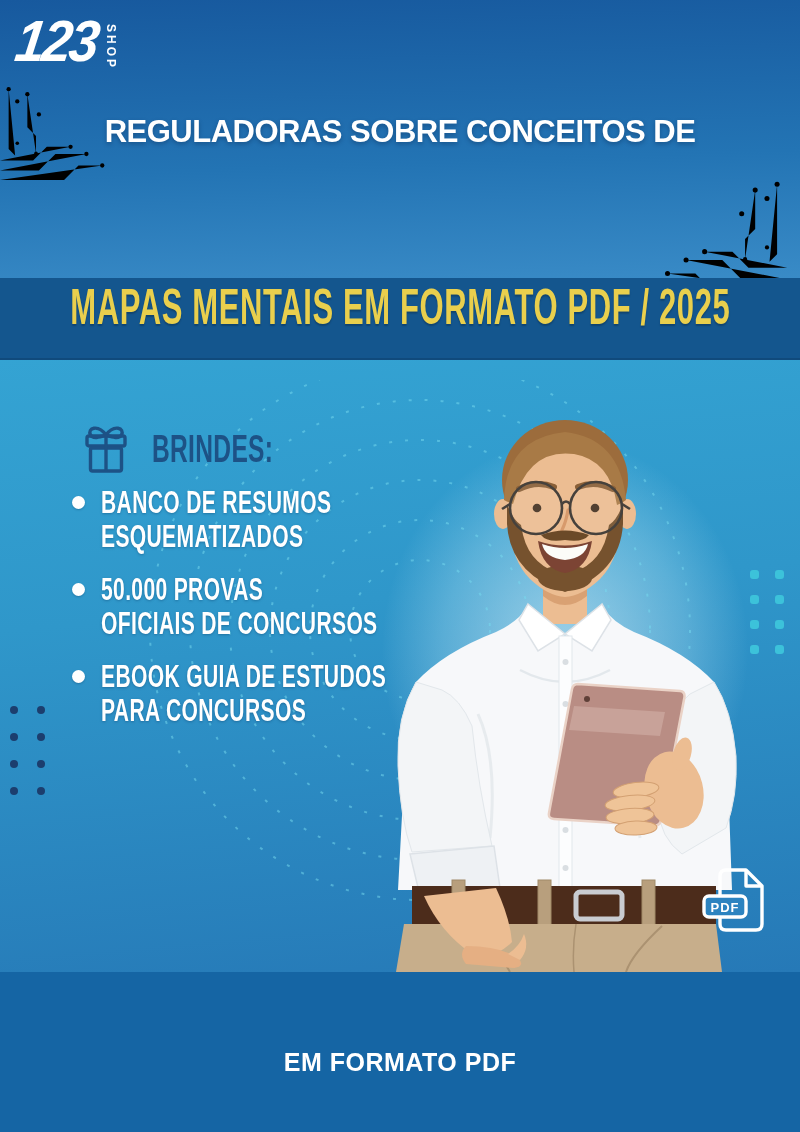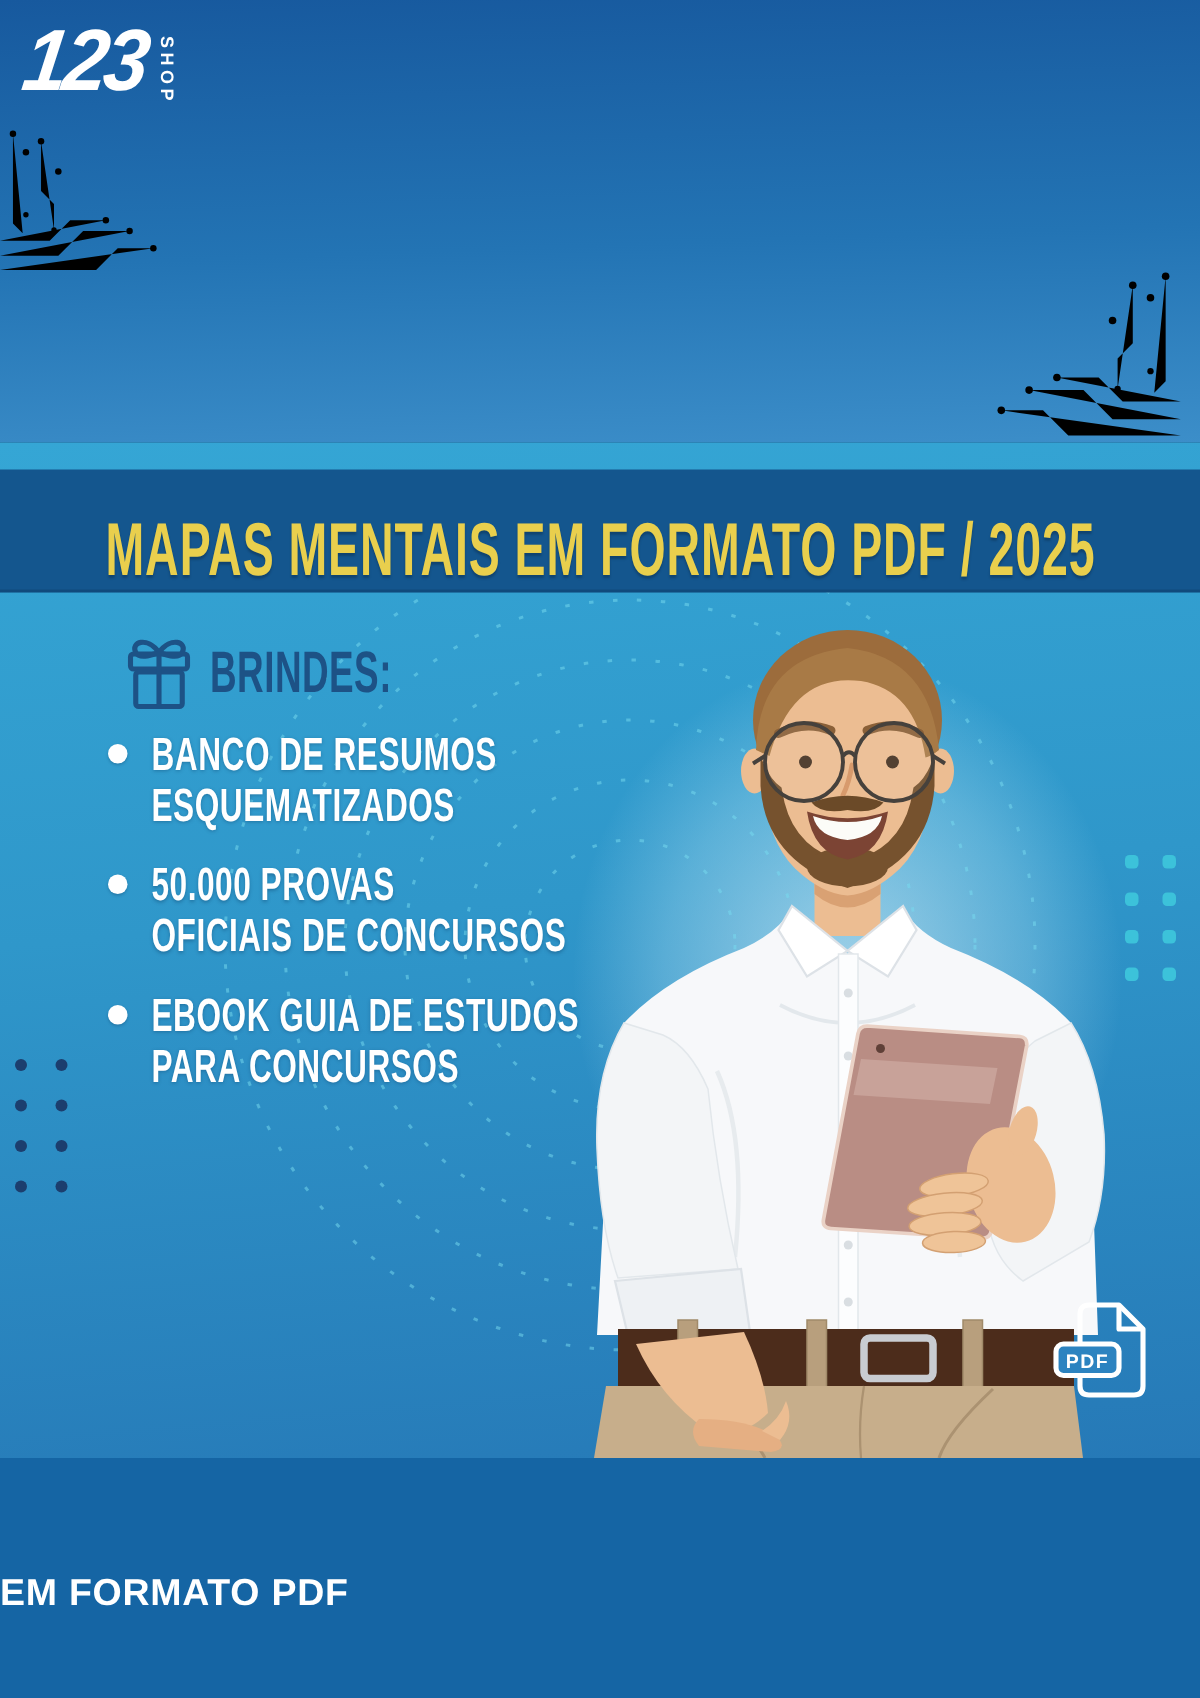--- a/index.html
+++ b/index.html
@@ -9,22 +9,22 @@
   
   .bg-top{position:absolute;left:0;top:0;width:800px;height:295px;
     background:linear-gradient(178deg,var(--bg_top,#17599e) 0%,#2374b4 55%,var(--bg_light,#3c8ec9) 100%);}
   .bg-main{position:absolute;left:0;top:295px;width:800px;height:677px;
     background:linear-gradient(175deg,var(--cyan,#35a6d5) 0%,#2f97ca 45%,var(--deep_blue,#2679b7) 100%);}
   .glow{position:absolute;left:330px;top:380px;width:470px;height:540px;
     background:radial-gradient(closest-side,rgba(228,247,252,.62) 0%,rgba(190,232,246,.30) 52%,rgba(190,232,246,0) 78%);}
   .footer-band{position:absolute;left:0;top:972px;width:800px;height:160px;background:var(--footer_blue,#1565a4);}
 
   
-  .banner{position:absolute;left:0;top:313px;width:800px;height:82px;background:var(--band_blue,#14568e);
-    display:flex;align-items:flex-end;justify-content:center;box-shadow:0 -2px 0 rgba(0,20,45,.18) inset;}
+  .banner{position:absolute;left:0;top:278px;width:800px;height:82px;background:var(--band_blue,#14568e);
+    display:flex;align-items:flex-start;justify-content:center;box-shadow:0 -2px 0 rgba(0,20,45,.18) inset;}
   .banner .txt{font-weight:bold;font-size:50px;color:var(--yellow,#e9cf4d);letter-spacing:1px;
     text-shadow:0 2px 2px rgba(0,0,0,.22);}
 
   
   .cd{display:inline-block;white-space:nowrap;transform:scaleX(var(--sx,.62));transform-origin:center;}
   .cd-l{transform-origin:left center;}
   .cd-r{transform-origin:right center;}
 
   
   .logo{position:absolute;left:16px;top:14px;width:130px;height:60px;color:#fff;}
@@ -32,31 +32,31 @@
     transform:skewX(-8deg) scaleX(.92);transform-origin:left center;line-height:54px;}
   .logo .shop{position:absolute;left:102px;top:10px;font-size:12px;font-weight:bold;letter-spacing:3px;
     transform:rotate(90deg);transform-origin:left top;}
   .tagline{position:absolute;right:30px;top:22px;text-align:right;color:#fff;font-weight:bold;font-size:26px;}
   .kicker{position:absolute;left:0;top:50px;width:800px;text-align:center;color:var(--yellow,#e9cf4d);
     font-weight:bold;font-size:27px;letter-spacing:1px;text-shadow:0 2px 3px rgba(10,40,80,.35);}
   .title{position:absolute;left:0;top:84px;width:800px;text-align:center;color:#fff;font-weight:bold;
     font-size:31px;line-height:32px;letter-spacing:-.5px;text-shadow:0 2px 4px rgba(10,40,80,.4);}
 
   
-  .bonus-head{position:absolute;left:84px;top:420px;height:58px;display:flex;align-items:center;gap:12px;}
+  .bonus-head{position:absolute;left:84px;top:420px;height:58px;display:flex;align-items:center;gap:24px;}
   .bonus-head .hd{font-weight:bold;font-size:39px;color:var(--heading_blue,#1d5286);letter-spacing:.5px;}
   .bonus-list{position:absolute;left:72px;top:486px;width:420px;color:#fff;}
   .b-item{position:relative;padding-left:29px;margin-bottom:19px;}
   .b-item .dot{position:absolute;left:0;top:10px;width:13px;height:13px;border-radius:50%;background:#fff;
     box-shadow:0 1px 2px rgba(10,50,90,.3);}
   .b-item span.line{display:block;font-weight:bold;font-size:31px;line-height:34px;white-space:nowrap;
     transform:scaleX(.68);transform-origin:left center;text-shadow:0 1px 3px rgba(10,50,90,.35);letter-spacing:.5px;}
 
   
-  .footer-text{position:absolute;left:0;top:1048px;width:800px;color:#fff;
+  .footer-text{position:absolute;left:0;top:1048px;width:800px;text-align:center;color:#fff;
     font-weight:bold;font-size:25px;letter-spacing:.5px;}
 
   
   .circles{position:absolute;left:130px;top:380px;width:580px;height:560px;}
   .circles circle{fill:none;stroke:rgba(120,220,240,.5);stroke-width:2;stroke-dasharray:3 13;}
   .circuit{position:absolute;}
   .c-tr{left:648px;top:180px;width:152px;height:118px;}
   .c-br{left:645px;top:988px;width:155px;height:136px;transform:scaleY(-1);}
   .c-bl{left:0px;top:985px;width:160px;height:145px;transform:scale(-1,-1);}
   .c-lu{left:0px;top:76px;width:108px;height:120px;transform:scaleX(-1);}
@@ -140,21 +140,21 @@
     </svg>
 
   <div class="footer-band"></div>
 
   <div class="logo">
     <span class="num">123</span>
     <span class="shop">SHOP</span>
   </div>
   <div class="title">
     <br>
-    <br>
+    <span>REGULADORAS SOBRE CONCEITOS DE</span><br>
   </div>
 
   <div class="banner">
     <span class="txt cd" style="--sx:.62">MAPAS MENTAIS EM FORMATO PDF / 2025</span>
   </div>
 
   <div class="bonus-head">
     <svg width="44" height="54" viewBox="0 0 44 52" stroke="#1d5286" stroke-width="3.4" fill="none" stroke-linejoin="round">
       <path d="M22 12 C14 1 3 5 6.5 12 C9 16.5 16 14 22 12 Z"></path>
       <path d="M22 12 C30 1 41 5 37.5 12 C35 16.5 28 14 22 12 Z"></path>

